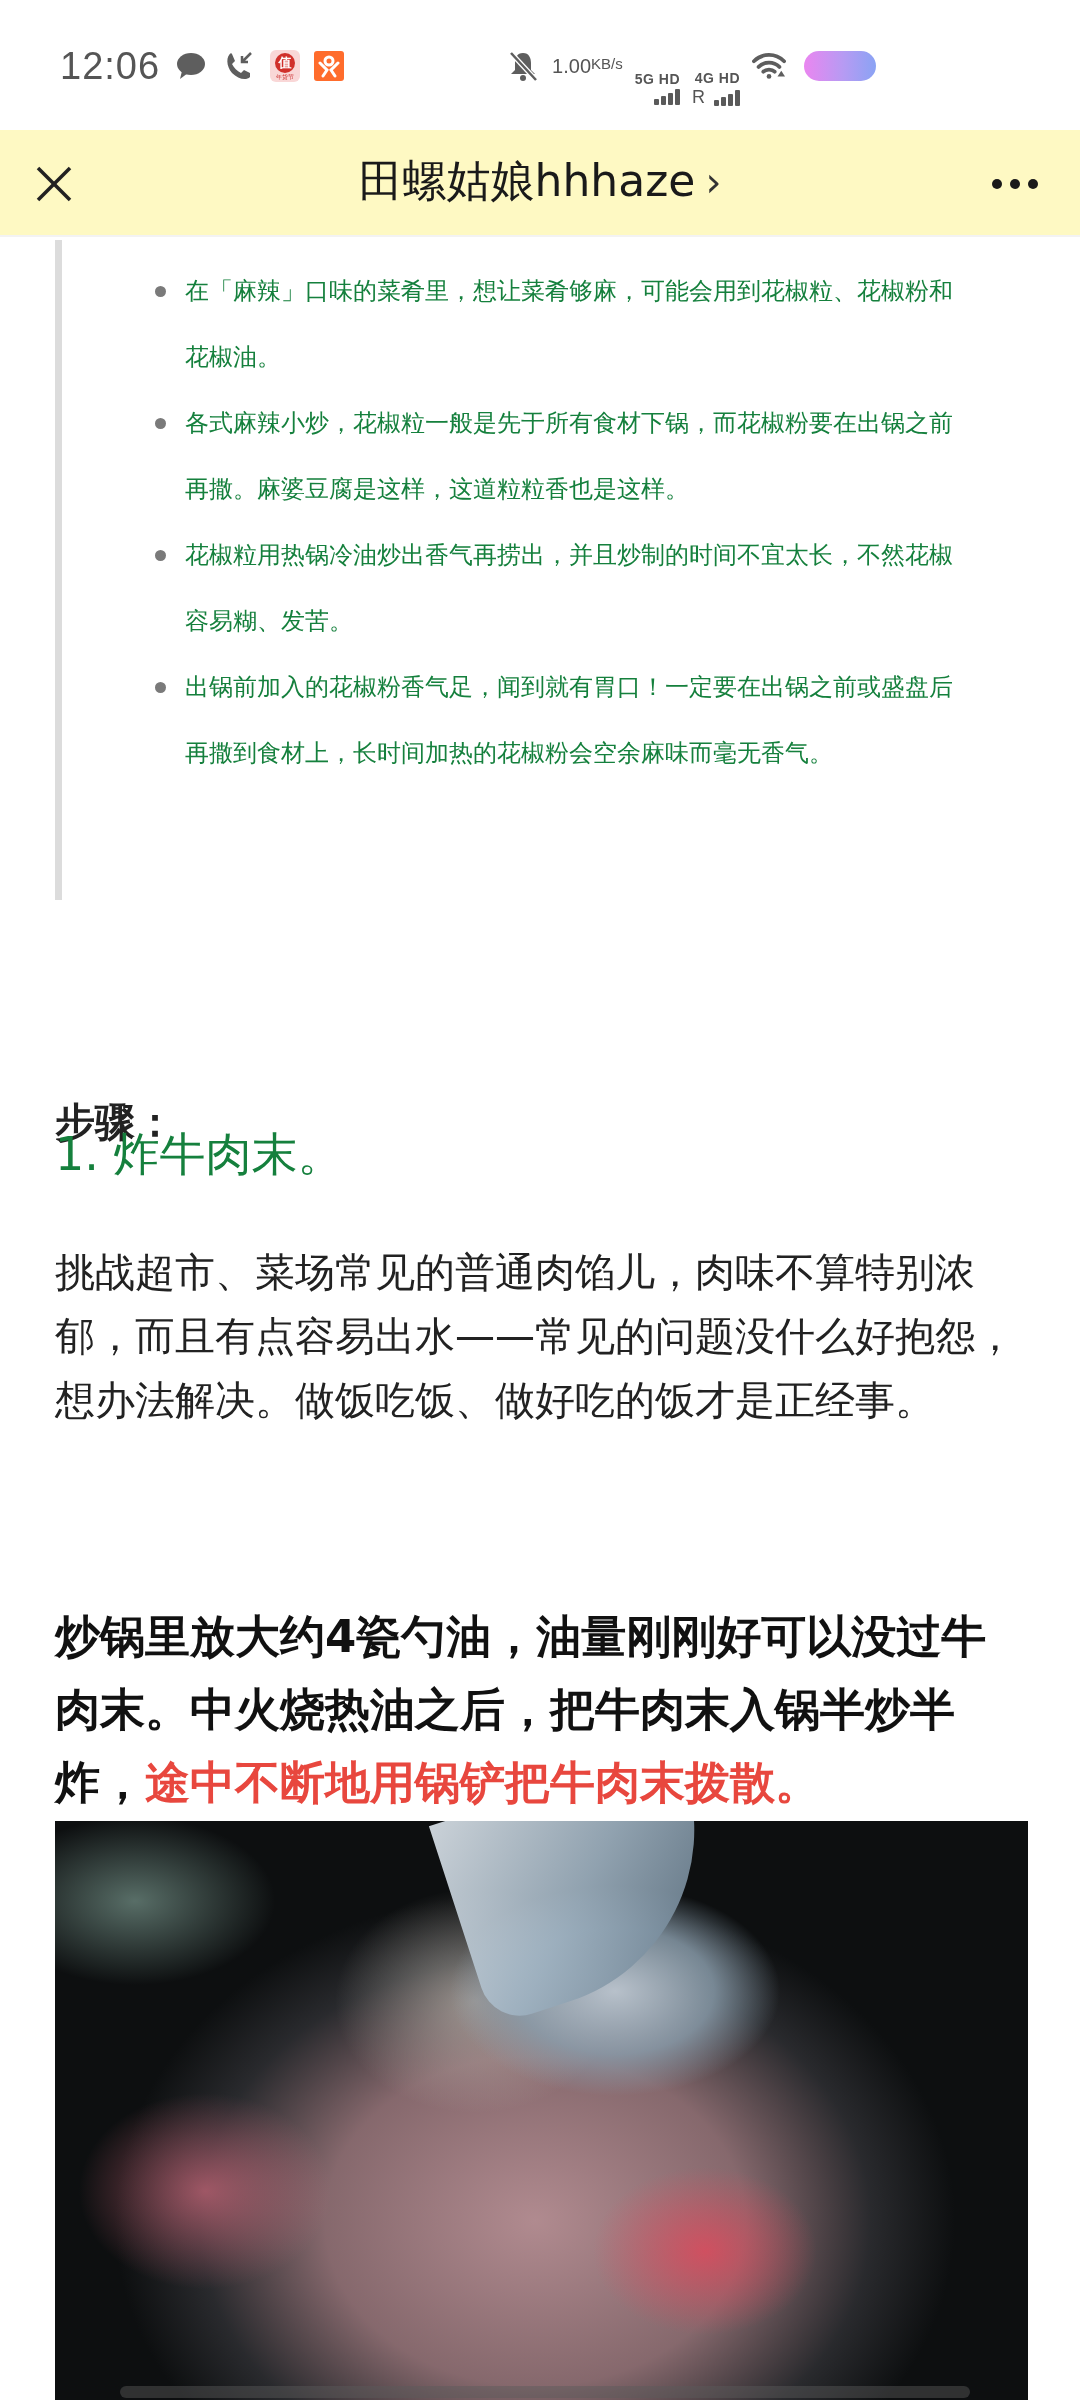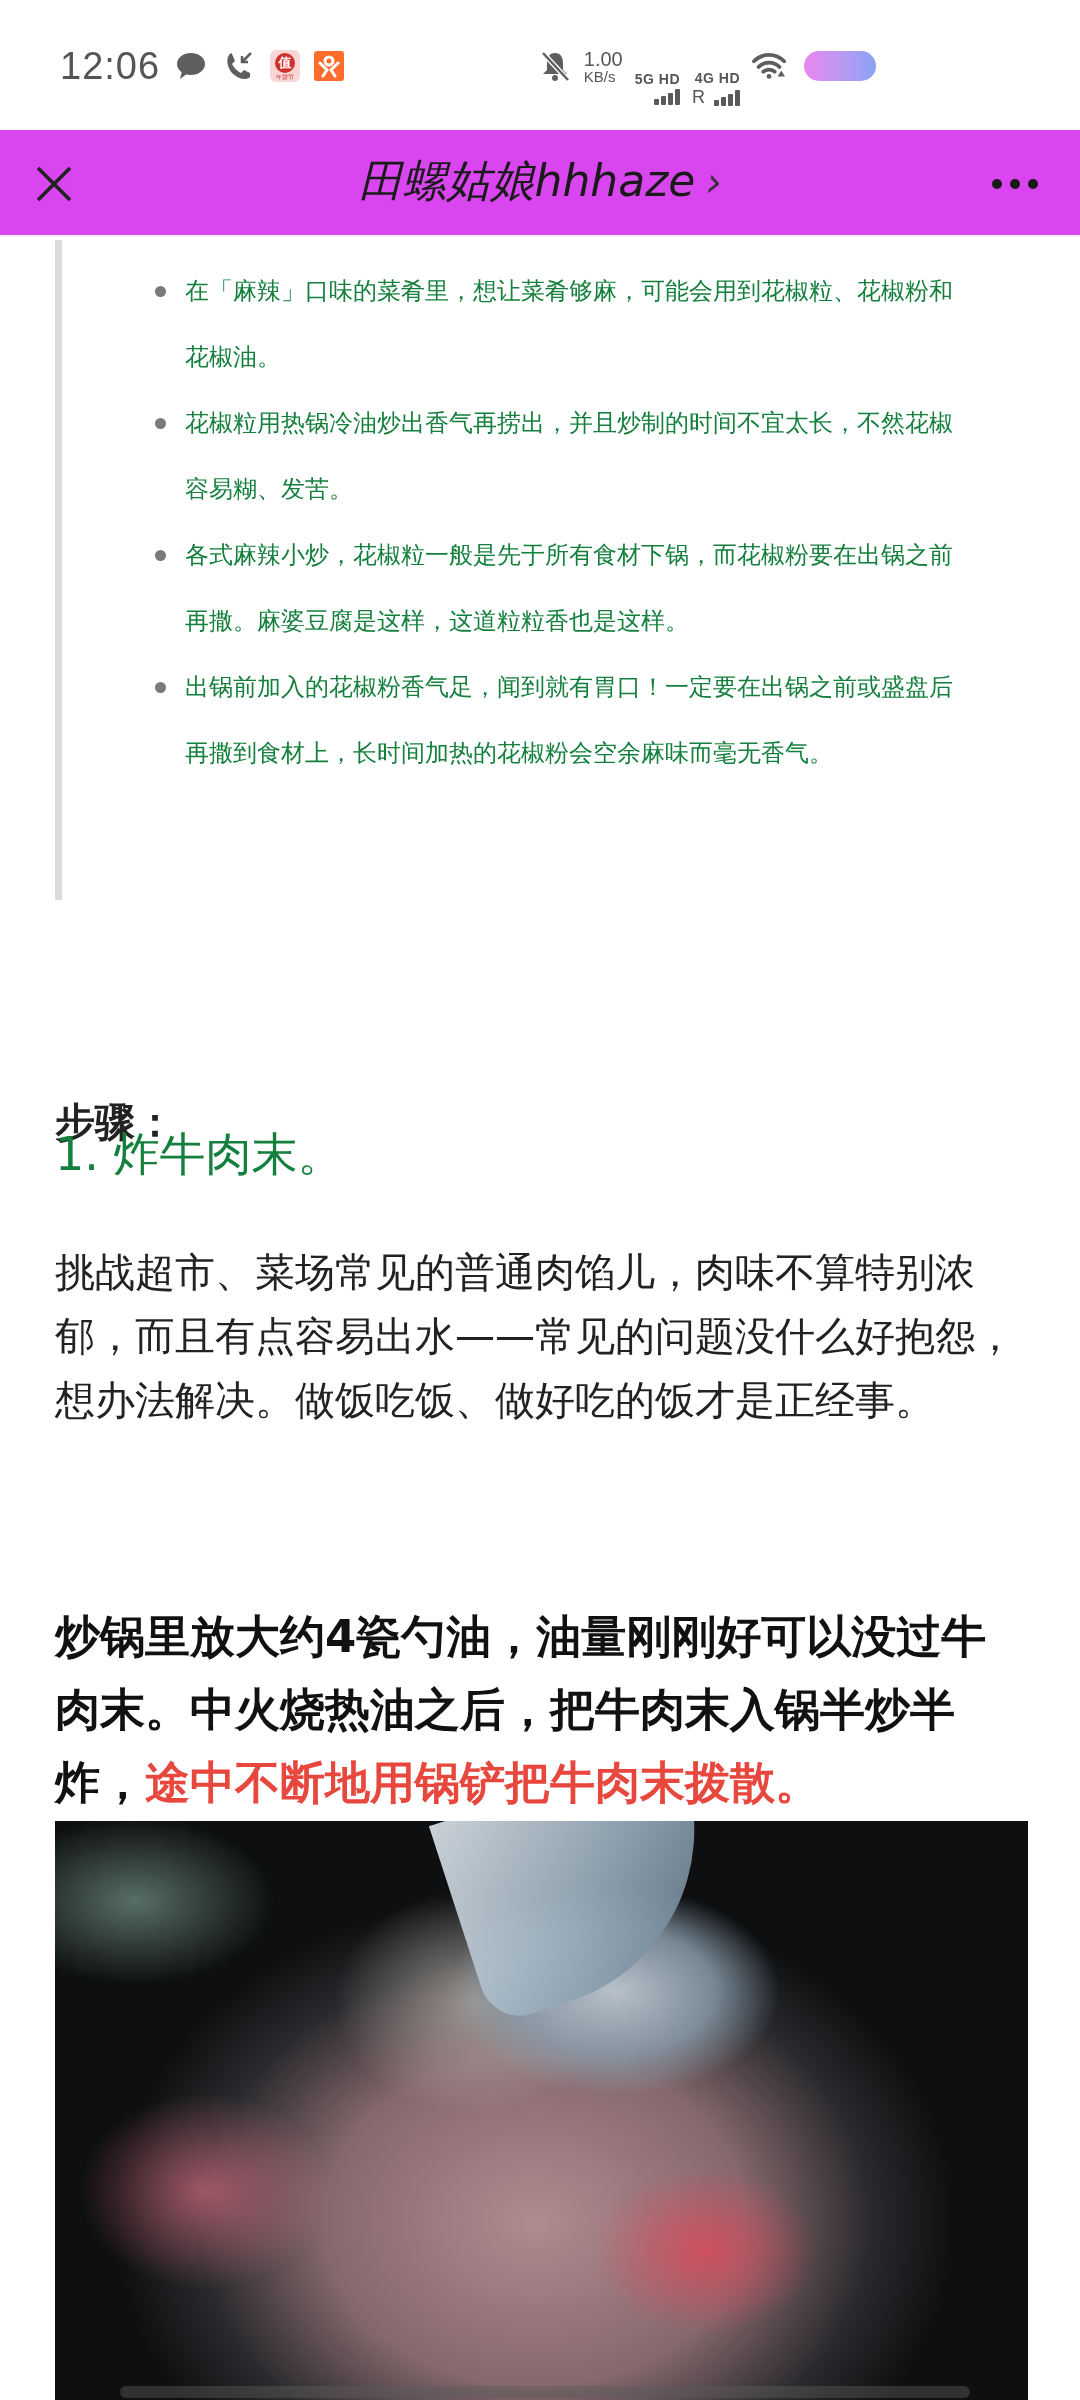--- a/index.html
+++ b/index.html
@@ -10,33 +10,33 @@
   .status-bar { position: absolute; left: 0; top: 0; width: 942px; height: 130px; }
   .status-left { position: absolute; left: 60px; top: 42px; height: 48px; display: flex; align-items: center; gap: 14px; }
   .status-time { font-family: "Liberation Sans", sans-serif; font-size: 38px; color: #555; letter-spacing: 1px; }
   .sb-icon { width: 34px; height: 34px; display: inline-flex; align-items: center; justify-content: center; }
   .app-zhi { width: 30px; height: 32px; border-radius: 6px; background: #f9d7d7; display: flex; flex-direction: column; align-items: center; justify-content: center; }
   .app-zhi .circ { width: 20px; height: 20px; border-radius: 50%; background: #d0302b; color: #fff; font-size: 13px; font-weight: bold; display: flex; align-items: center; justify-content: center; line-height: 1; }
   .app-zhi .tiny { font-size: 6px; color: #c33; line-height: 1; margin-top: 1px; }
   .app-dz { width: 30px; height: 30px; border-radius: 3px; background: #ff6c2c; display: flex; align-items: center; justify-content: center; }
 
   .status-right { position: absolute; right: 66px; top: 44px; height: 44px; display: flex; align-items: center; gap: 12px; color: #555; }
-  .net-speed { display: flex; flex-direction: column; align-items: flex-start; line-height: 1; font-family: "Liberation Sans", sans-serif; }
+  .net-speed { display: flex; flex-direction: row; align-items: flex-start; line-height: 1; font-family: "Liberation Sans", sans-serif; }
   .net-speed .v { font-size: 20px; }
   .net-speed .u { font-size: 15px; }
   .sig { display: flex; flex-direction: column; align-items: flex-end; line-height: 1; font-family: "Liberation Sans", sans-serif; }
   .sig .lbl { font-size: 14px; font-weight: bold; letter-spacing: 0.5px; margin-top: 44px; }
   .sig .row { display: flex; align-items: flex-end; gap: 3px; margin-top: 3px; }
   .sig .r { font-size: 18px; margin-right: 6px; }
   .bars { display: flex; align-items: flex-end; gap: 2px; height: 16px; }
   .bars span { width: 5px; background: #5a5a5a; border-radius: 1px; }
   .battery { width: 72px; height: 30px; border-radius: 15px; background: linear-gradient(90deg, #ea86f0 0%, #b69bf3 55%, #8aa3f4 100%); margin-left: 6px; }
 
   
-  .header { position: absolute; left: 0; top: 130px; width: 1080px; height: 107px; border-bottom: 2px solid #f3f3f3; background: #d946ef; font-style: italic; }
+  .header { position: absolute; left: 0; top: 130px; width: 1080px; height: 107px; border-bottom: 2px solid #f3f3f3; background: #fef9c3; }
   .close-btn { position: absolute; left: 30px; top: 30px; width: 48px; height: 48px; display: flex; align-items: center; justify-content: center; cursor: pointer; }
   .title-wrap { position: absolute; left: 0; right: 0; top: 22px; text-align: center; }
   .title { display: inline-flex; align-items: center; gap: 10px; font-size: 44px; color: #1a1a1a; cursor: pointer; }
   .more-btn { position: absolute; right: 30px; top: 32px; width: 70px; height: 44px; display: flex; align-items: center; justify-content: center; gap: 8px; cursor: pointer; }
   .more-btn span { width: 10px; height: 10px; border-radius: 50%; background: #1a1a1a; display: block; }
 
   
   .quote { position: absolute; left: 55px; top: 240px; width: 960px; height: 660px; border-left: 7px solid #dcdcdc; }
   .quote ul { list-style: none; position: absolute; left: 93px; top: 18px; width: 820px; }
   .quote li { position: relative; padding-left: 30px; font-size: 24px; line-height: 66px; color: #15803d; }
@@ -159,22 +159,22 @@
   <div class="more-btn">
     <span></span>
     <span></span>
     <span></span>
   </div>
 </div>
 
 <div class="quote">
   <ul>
     <li>在「麻辣」口味的菜肴里，想让菜肴够麻，可能会用到花椒粒、花椒粉和花椒油。</li>
+    <li>各式麻辣小炒，花椒粒一般是先于所有食材下锅，而花椒粉要在出锅之前再撒。麻婆豆腐是这样，这道粒粒香也是这样。</li>
     <li>花椒粒用热锅冷油炒出香气再捞出，并且炒制的时间不宜太长，不然花椒容易糊、发苦。</li>
-    <li>各式麻辣小炒，花椒粒一般是先于所有食材下锅，而花椒粉要在出锅之前再撒。麻婆豆腐是这样，这道粒粒香也是这样。</li>
     <li>出锅前加入的花椒粉香气足，闻到就有胃口！一定要在出锅之前或盛盘后再撒到食材上，长时间加热的花椒粉会空余麻味而毫无香气。</li>
   </ul>
 </div>
 
 <div class="content steps-heading">步骤：</div>
 <div class="content step-title">1. 炸牛肉末。</div>
 <div class="content para">挑战超市、菜场常见的普通肉馅儿，肉味不算特别浓郁，而且有点容易出水——常见的问题没什么好抱怨，想办法解决。做饭吃饭、做好吃的饭才是正经事。</div>
 <div class="content bold-para"><span>炒锅里放大约4瓷勺油，油量刚刚好可以没过牛肉末。中火烧热油之后，把牛肉末入锅半炒半炸，</span><span class="red">途中不断地用锅铲把牛肉末拨散。</span></div>
 
 <div class="photo">

